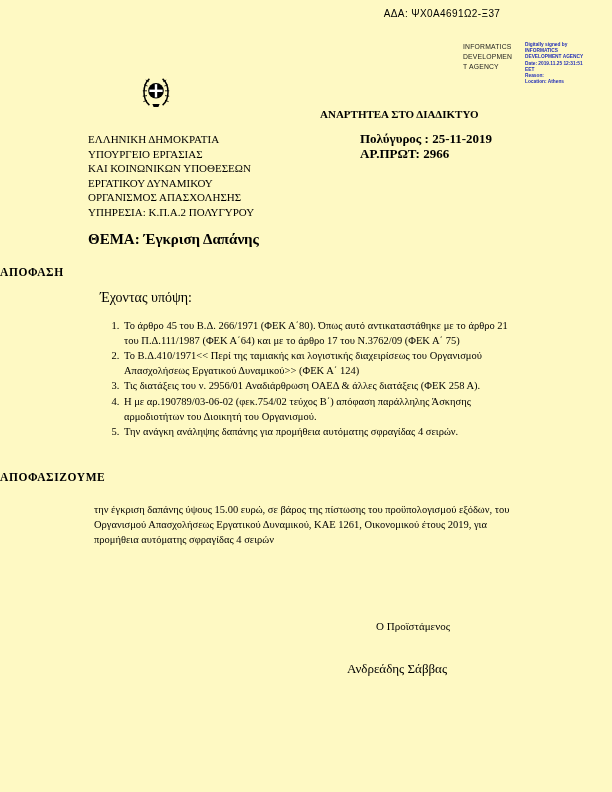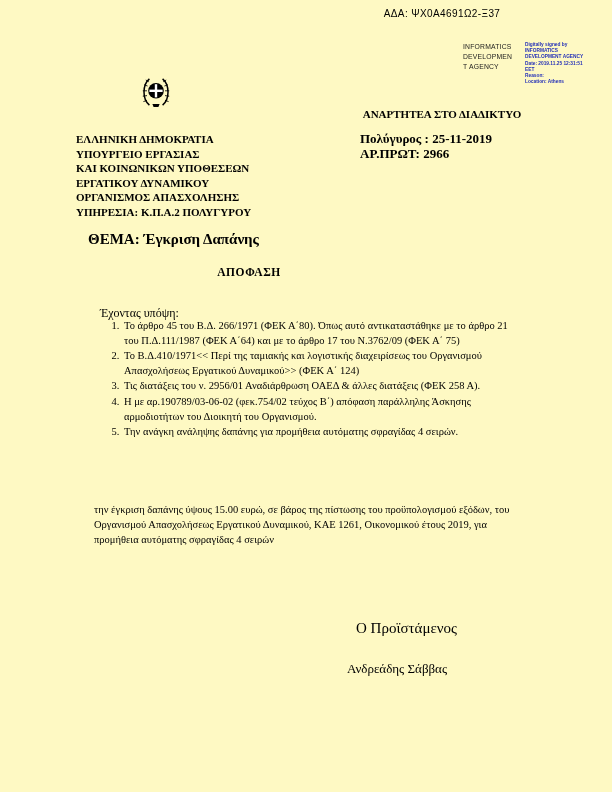--- a/index.html
+++ b/index.html
@@ -15,48 +15,48 @@
   .stamp-agency{
     font-family:"Liberation Sans",sans-serif;font-size:6.8px;line-height:1.45;
     color:#1a1a1a;width:58px;letter-spacing:.2px;
   }
   .stamp-digital{
     font-family:"Liberation Sans",sans-serif;font-size:4.8px;line-height:1.3;
     color:#2330b8;width:62px;font-weight:bold;
   }
   .emblem{position:absolute;top:74px;left:137px;width:38px;height:36px;}
   .anartitea{
-    position:absolute;top:108px;left:320px;width:244px;text-align:center;
+    position:absolute;top:108px;left:320px;width:244px;text-align:left;
     font-weight:bold;font-size:11px;
   }
   .header-left{
-    position:absolute;top:132px;left:76px;font-weight:bold;font-size:11px;line-height:14.6px;
+    position:absolute;top:132px;left:88px;font-weight:normal;font-size:11px;line-height:14.6px;
   }
   .meta{
     position:absolute;top:132px;left:360px;font-weight:bold;font-size:13px;line-height:14.6px;
   }
   .subject{position:absolute;top:231px;left:88px;font-weight:bold;font-size:15px;}
   .title-center{
-    position:absolute;left:0;width:498px;text-align:center;
+    position:absolute;left:0;width:498px;
     font-weight:bold;font-size:11.5px;letter-spacing:.6px;
   }
   .t-apofasi{top:266px;}
   .t-apofasizoume{top:471px;}
-  .having{position:absolute;top:306px;left:100px;font-size:12px;}
+  .having{position:absolute;top:290px;left:100px;font-size:14px;}
   .considerations{
     position:absolute;top:319px;left:98px;width:422px;
     font-size:10.5px;line-height:14.6px;
   }
   .considerations ol{margin:0;padding-left:24px;}
   .considerations li{margin:0 0 1px 0;padding-left:2px;}
   .decide-par{
     position:absolute;top:502px;left:94px;width:428px;
     font-size:10.5px;line-height:15.2px;
   }
-  .sig-role{position:absolute;top:620px;left:356px;font-size:15px;}
+  .sig-role{position:absolute;top:620px;left:376px;font-size:11px;}
   .sig-name{position:absolute;top:661px;left:347px;font-size:13px;}
 </style>
 </head>
 <body>
 
 <div class="page">
 
   <div class="ada">ΑΔΑ: ΨΧ0Α4691Ω2-Ξ37</div>
 
   <div class="stamp">
@@ -120,19 +120,20 @@
   <div class="considerations">
     <ol>
       <li>Το άρθρο 45 του Β.Δ. 266/1971 (ΦΕΚ Α΄80). Όπως αυτό αντικαταστάθηκε με το άρθρο 21 του Π.Δ.111/1987 (ΦΕΚ Α΄64) και με το άρθρο 17 του Ν.3762/09 (ΦΕΚ Α΄ 75)</li>
       <li>Το Β.Δ.410/1971&lt;&lt; Περί της ταμιακής και λογιστικής διαχειρίσεως του Οργανισμού Απασχολήσεως Εργατικού Δυναμικού&gt;&gt; (ΦΕΚ Α΄ 124)</li>
       <li>Τις διατάξεις του ν. 2956/01 Αναδιάρθρωση ΟΑΕΔ &amp; άλλες διατάξεις (ΦΕΚ 258 Α).</li>
       <li>Η με αρ.190789/03-06-02 (φεκ.754/02 τεύχος Β΄) απόφαση παράλληλης Άσκησης αρμοδιοτήτων του Διοικητή του Οργανισμού.</li>
       <li>Την ανάγκη ανάληψης δαπάνης για προμήθεια αυτόματης σφραγίδας 4 σειρών.</li>
     </ol>
   </div>
 
+  <div class="title-center t-apofasizoume">ΑΠΟΦΑΣΙΖΟΥΜΕ</div>
 
   <div class="decide-par">την έγκριση δαπάνης ύψους 15.00 ευρώ, σε βάρος της πίστωσης του προϋπολογισμού εξόδων, του Οργανισμού Απασχολήσεως Εργατικού Δυναμικού, ΚΑΕ 1261, Οικονομικού έτους 2019, για προμήθεια αυτόματης σφραγίδας 4 σειρών</div>
 
   <div class="sig-role">Ο Προϊστάμενος</div>
   <div class="sig-name">Ανδρεάδης Σάββας</div>
 
 </div>
 
 </body></html>

